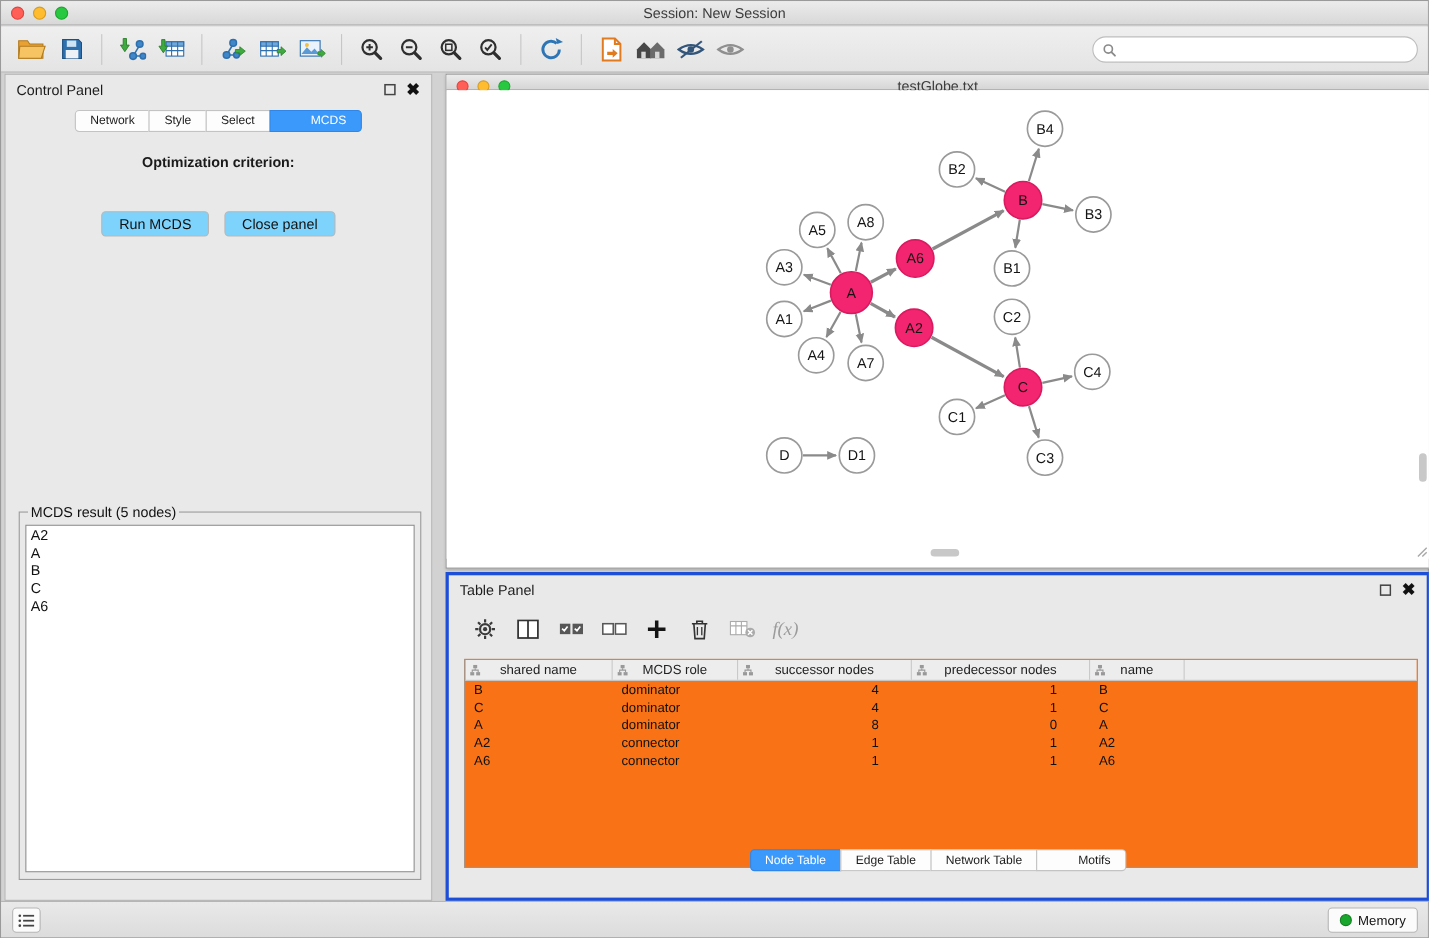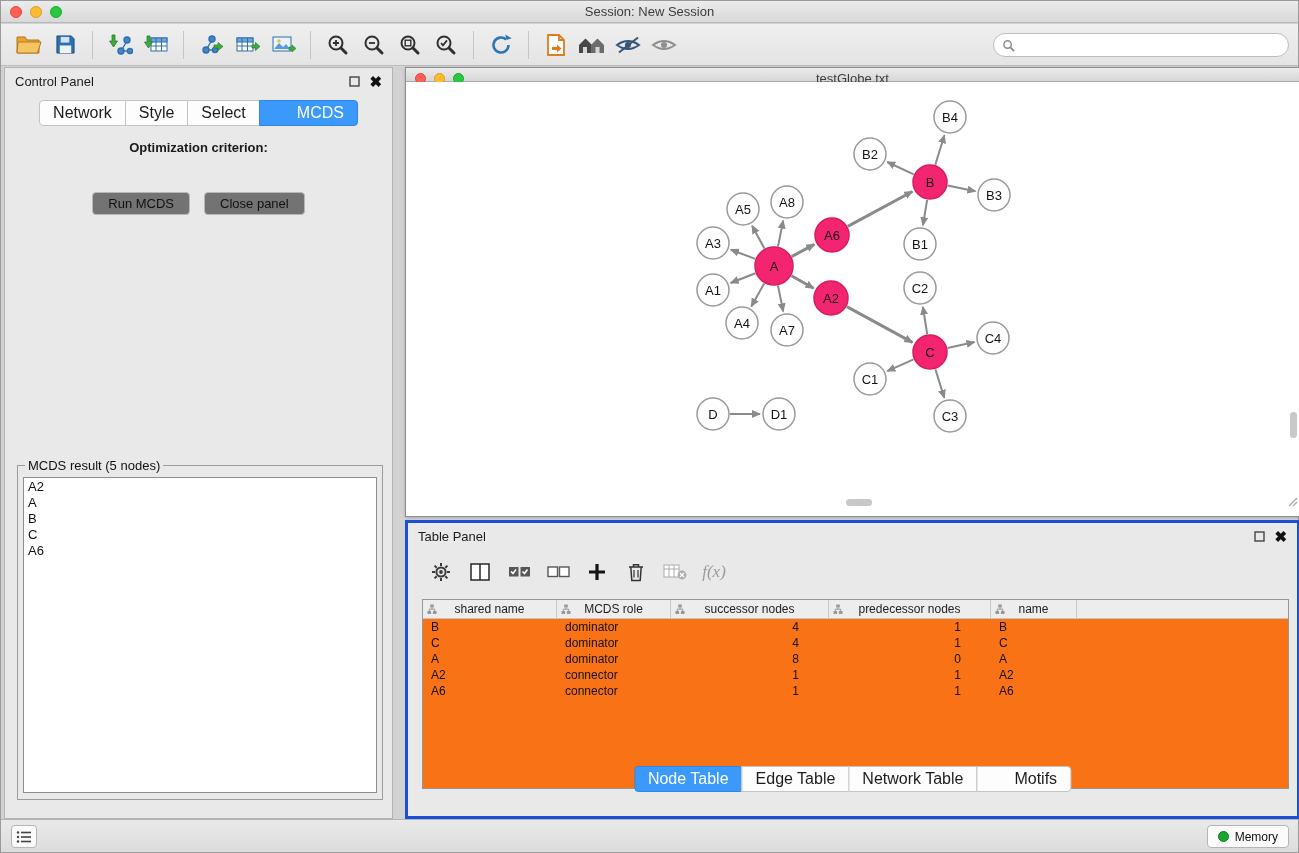--- a/index.html
+++ b/index.html
@@ -30,34 +30,34 @@
   
   .panel-header { height:26px; display:flex; align-items:center; padding:0 10px; font-size:13px; color:#1c1c1c; }
   .panel-header .spacer { flex:1; }
   .ph-icon { margin-left:9px; display:flex; align-items:center; color:#222; }
   .close-x { font-size:15px; font-weight:700; color:#111; line-height:1; }
 
   
   .control-panel { position:absolute; left:3px; top:66px; width:389px; height:752px;
     background:#e9e9e9; border:1px solid #b3b3b3; }
   .seg { display:flex; }
-  .seg-btn { padding:3px 13px; font-size:16px; background:#fdfdfd; border:1px solid #c3c3c3;
+  .seg-btn { padding:3px 13px; font-size:11px; background:#fdfdfd; border:1px solid #c3c3c3;
     margin-left:-1px; color:#1c1c1c; white-space:nowrap; }
   .seg-btn:first-child { border-radius:4px 0 0 4px; margin-left:0; }
   .seg-btn:last-child { border-radius:0 4px 4px 0;padding-left:37px; }
   .seg-btn.active { background:#3b99fc; border-color:#2f86e8; color:#fff; }
   .cp-tabs { position:absolute; left:0; right:0; top:32px; justify-content:center; }
   .opt-label { position:absolute; left:0; right:0; top:72px; text-align:center; font-size:13px; font-weight:600; color:#1a1a1a; }
   .dropdown { position:absolute; left:42px; top:91px; width:308px; height:23px; background:#fff;
     border:1px solid #b2b2b2; border-radius:4px; display:flex; align-items:center; }
   .dd-value { flex:1; font-size:13px; padding-left:8px; color:#111; white-space:nowrap; overflow:hidden; }
   .dd-arrows { width:20px; height:100%; background:linear-gradient(#74b6f9,#2f7de0); border-radius:0 3px 3px 0;
     display:flex; align-items:center; justify-content:center; }
   .cp-buttons { position:absolute; left:0; right:0; top:124px; display:flex; justify-content:center; gap:14px; }
-  .cp-buttons button { font-family:"Liberation Sans",sans-serif; font-size:13px; padding:3px 15px; background:#737373;
+  .cp-buttons button { font-family:"Liberation Sans",sans-serif; font-size:13px; padding:3px 15px; background:#7dd3fc;
     border:1px solid #b7b7b7; border-radius:4px; color:#111; }
   .result-box { position:absolute; left:12px; right:9px; top:390px; bottom:18px;
     border:1px solid #9c9c9c; padding:4px 5px 6px 5px; }
   .result-box legend { font-size:13px; color:#111; padding:0 3px; margin-left:2px; }
   .result-list { width:100%; height:100%; background:#fff; border:1px solid #8d8d8d; overflow:auto;
     font-size:13px; padding:1px 4px; }
   .result-item { line-height:16px; color:#111; }
 
   
   .network-window { position:absolute; left:404px; top:66px; width:895px; height:450px;

